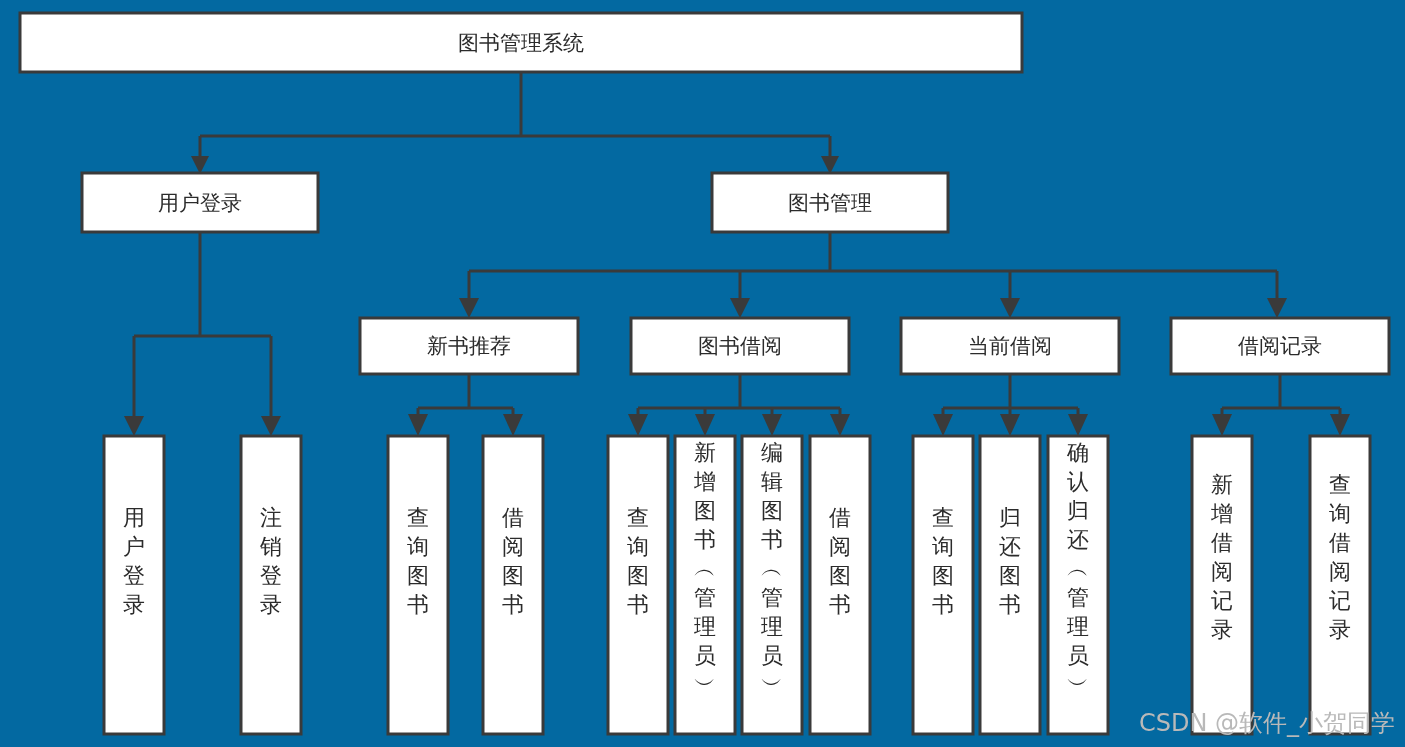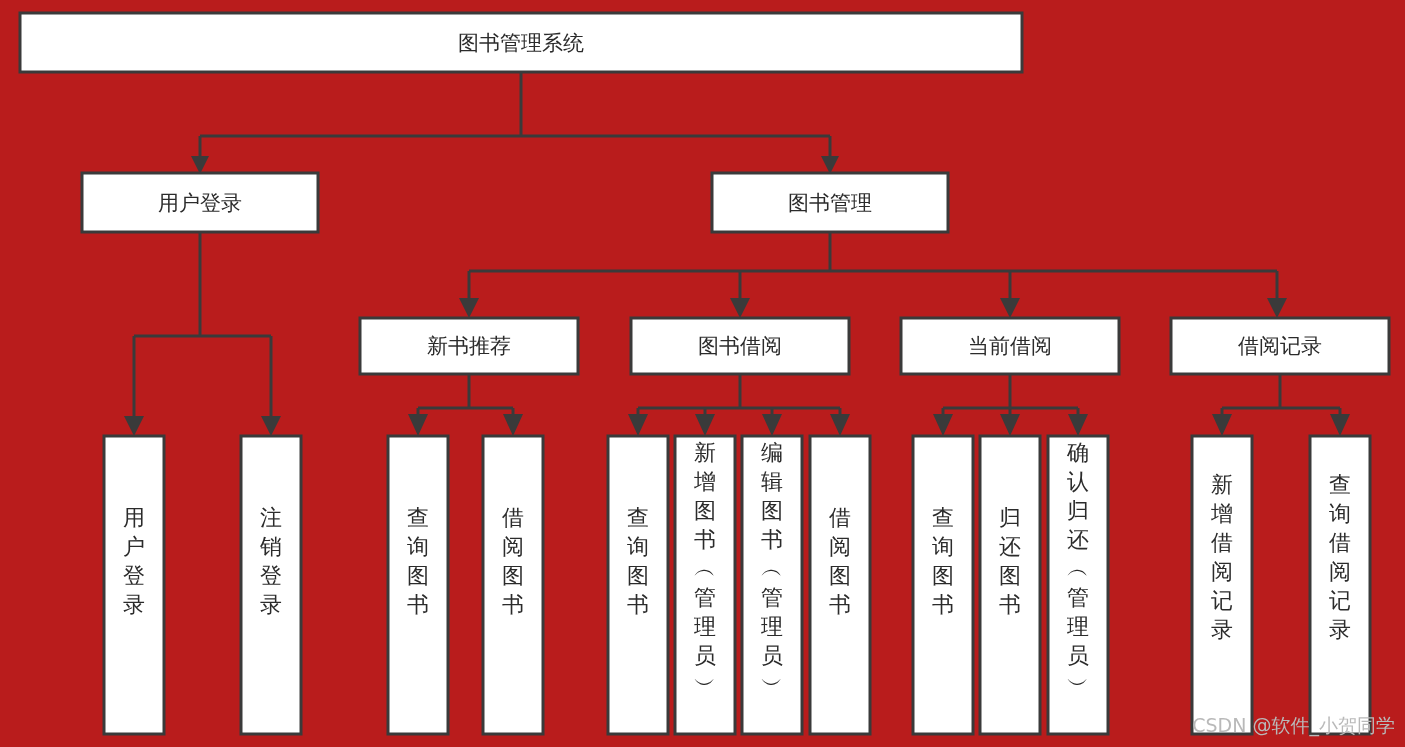--- a/index.html
+++ b/index.html
@@ -10,21 +10,21 @@
   body {
     width: 1405px;
     height: 747px;
     font-family: "DejaVu Sans", "Liberation Sans", sans-serif;
     overflow: hidden;
   }
   #diagram-root {
     position: relative;
     width: 1405px;
     height: 747px;
-    background: #b91c1c;
+    background: #0369a1;
   }
   svg#flow-svg {
     position: absolute;
     left: 0;
     top: 0;
     width: 1405px;
     height: 747px;
   }
   .node-rect {
     fill: #ffffff;
@@ -51,21 +51,21 @@
   }
   .arrow-head {
     fill: #3a3a3a;
     stroke: none;
   }
   .watermark {
     position: absolute;
     right: 10px;
     bottom: 8px;
     font-family: "DejaVu Sans", "Liberation Sans", sans-serif;
-    font-size: 19px;
+    font-size: 24px;
     color: #b9b9b9;
     white-space: nowrap;
     user-select: none;
   }
 </style>
 </head>
 <body>
 
 <div id="diagram-root">
 

